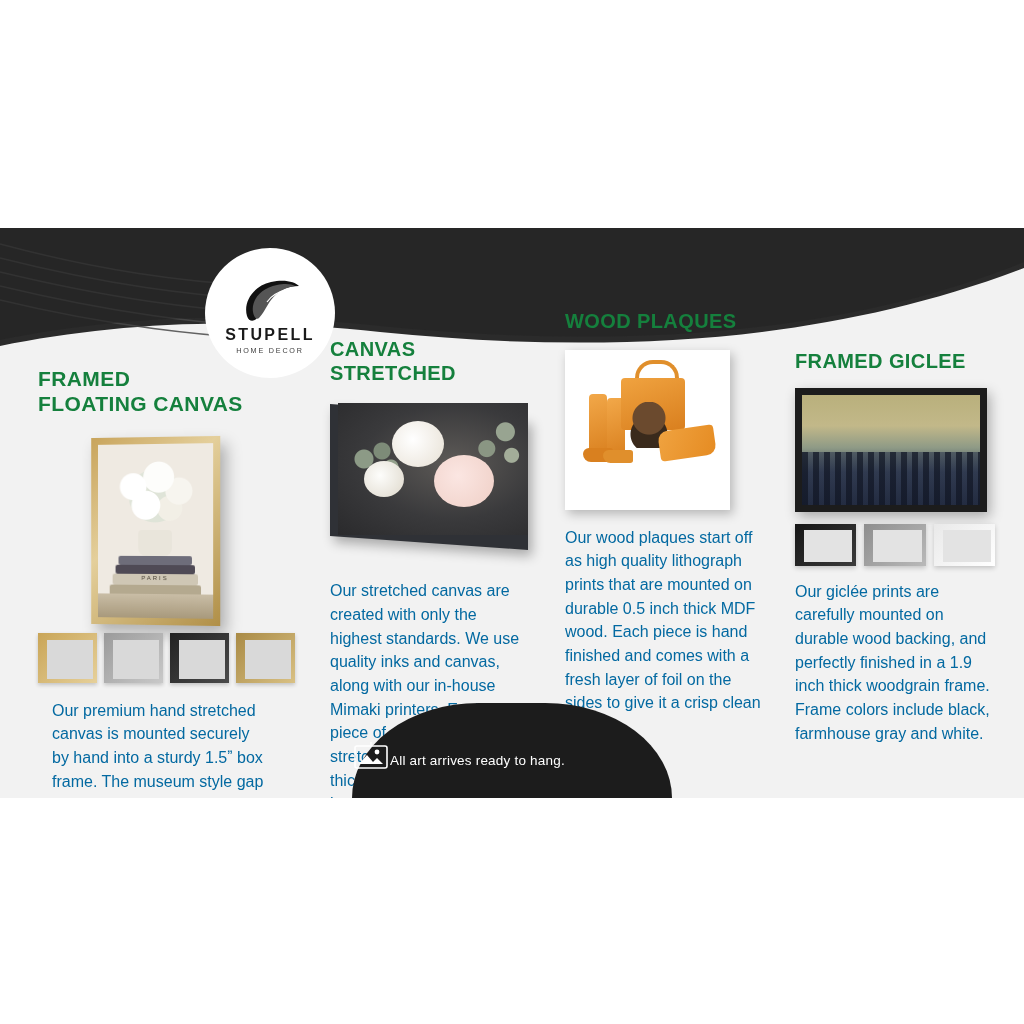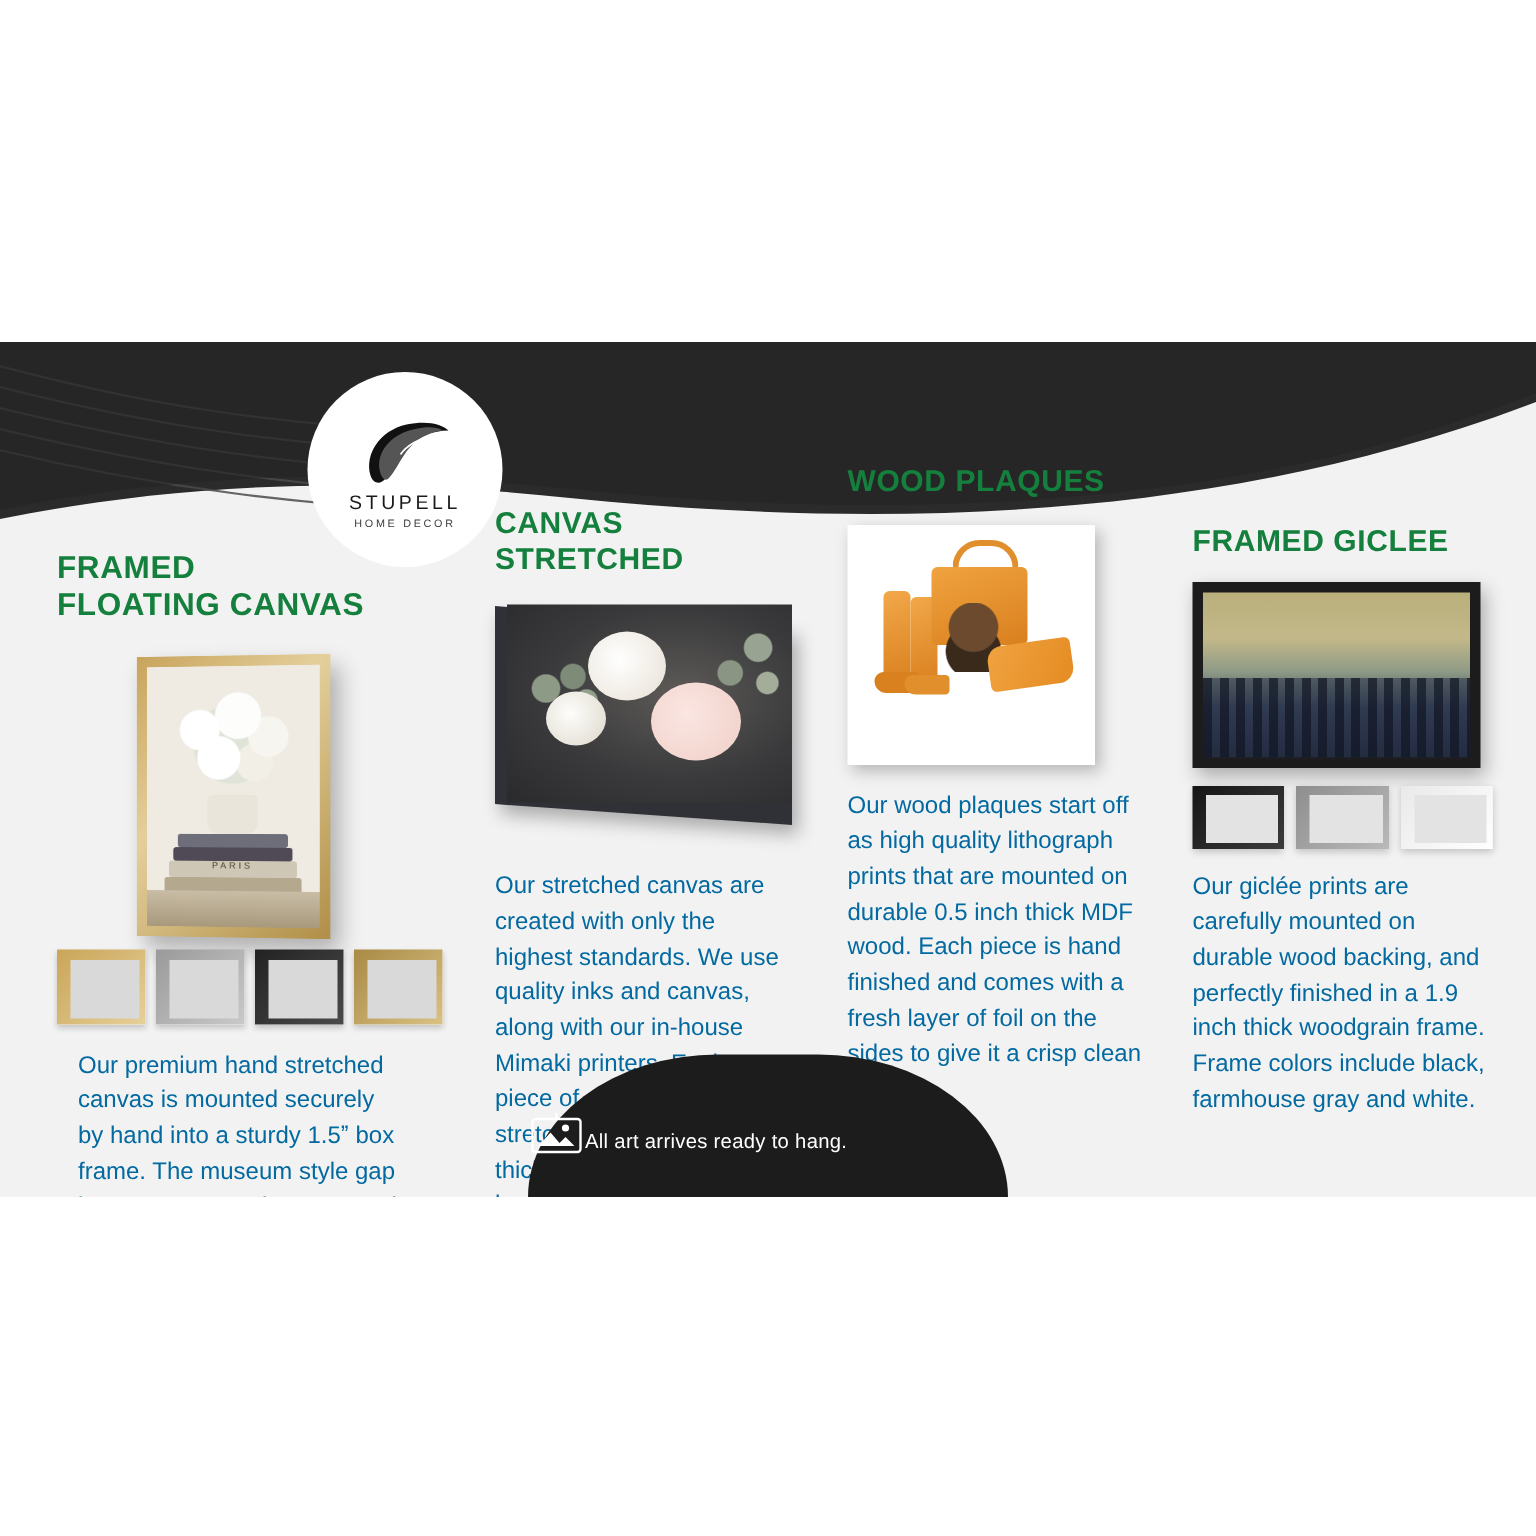--- a/index.html
+++ b/index.html
@@ -51,23 +51,23 @@
     align-items: center;
     justify-content: center;
     z-index: 6;
   }
   .logo-mark {
     width: 66px;
     height: 52px;
     margin-bottom: 2px;
   }
   .logo-name {
-    font-size: 13px;
+    font-size: 16px;
     letter-spacing: 2.4px;
-    font-weight: 400;
+    font-weight: 700;
     color: #1a1a1a;
   }
   .logo-sub {
     font-size: 7.2px;
     letter-spacing: 1.8px;
     color: #3b3b3b;
     margin-top: 2px;
   }
 
   

